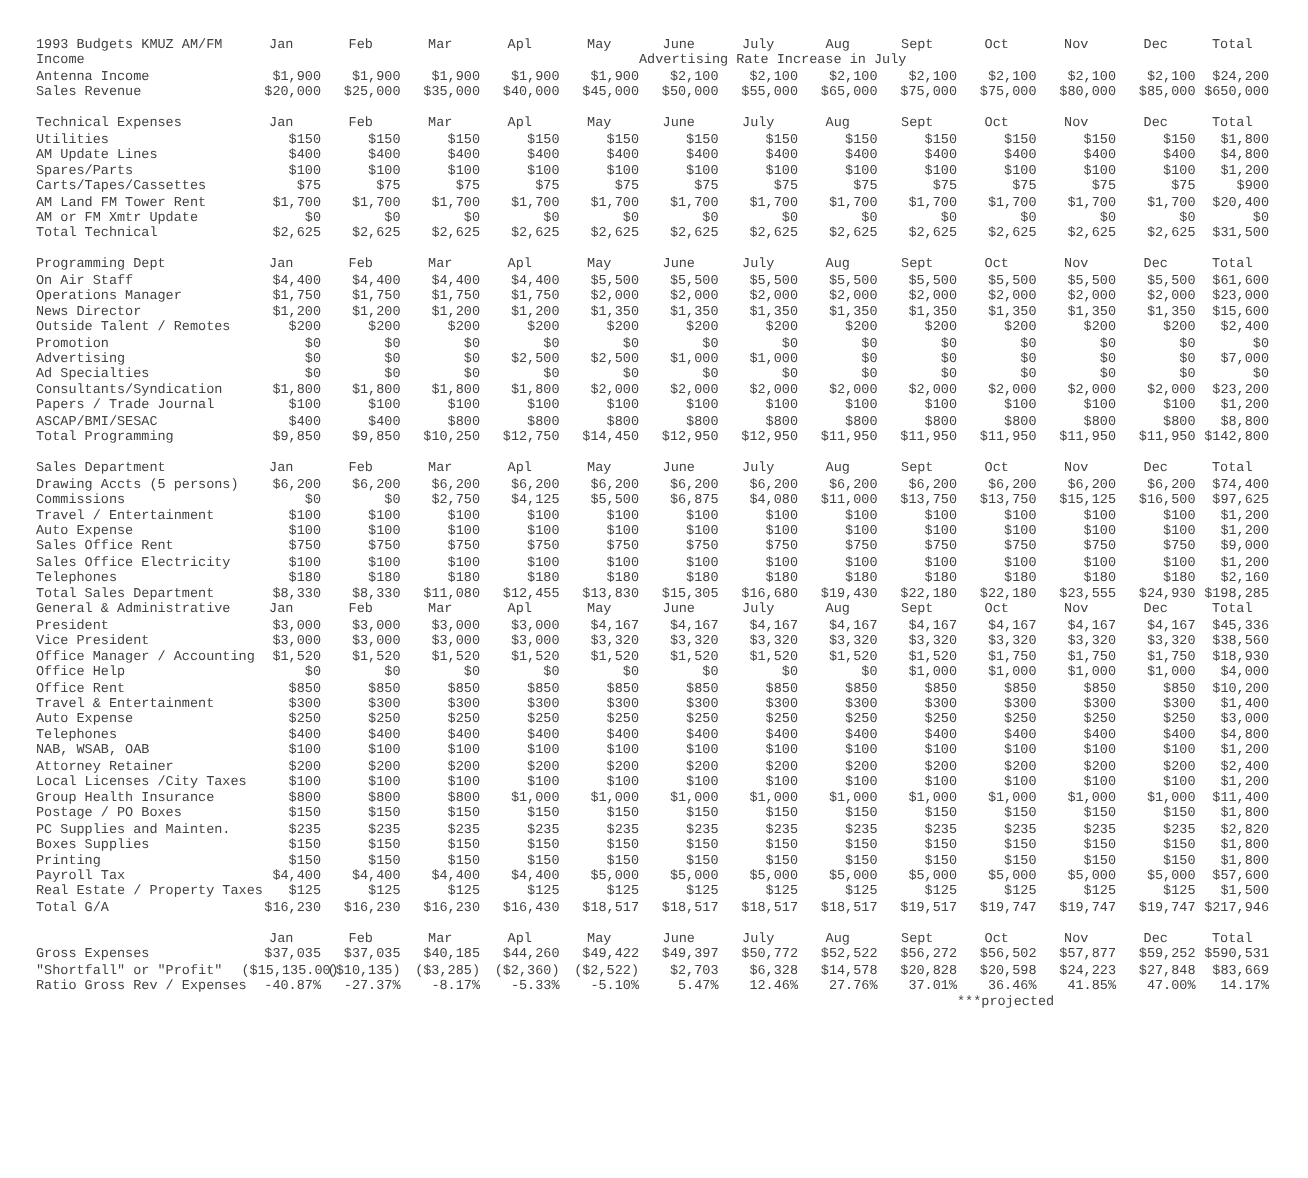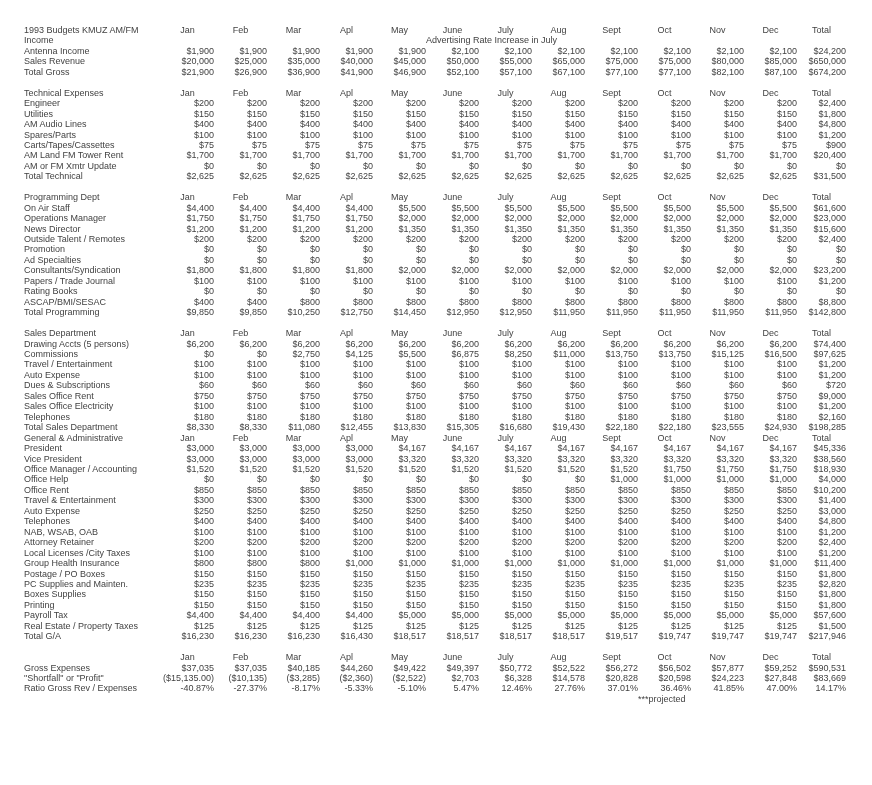--- a/index.html
+++ b/index.html
@@ -1,18 +1,18 @@
 <!DOCTYPE html>
 <html><head>
 <meta charset="utf-8">
 <style>
   html,body{margin:0;padding:0;background:#ffffff;}
   body{width:872px;height:785px;font-family:"Liberation Sans",sans-serif;}
   .sheet{position:relative;width:872px;height:785px;overflow:hidden;background:#ffffff;}
-  table{border-collapse:collapse;table-layout:fixed;margin:25px 0 3px 24px;width:822px;}
+  table{border-collapse:collapse;table-layout:fixed;margin:25px 0 3px 24px;width:822px;font-family:Liberation Mono, monospace;}
   col.c-label{width:137px;}
   col.c-month{width:53px;}
   col.c-total{width:49px;}
   td{font-size:9px;line-height:10.45px;height:10.45px;padding:0;color:#424242;
      white-space:nowrap;overflow:visible;font-weight:400;}
   td.label{text-align:left;}
   td.val{text-align:right;}
   td.mh{text-align:center;}
   td.note{text-align:left;}
   tr[data-name="spacer-row"] td{height:10.45px;}
@@ -94,89 +94,57 @@
           <td class="val" data-name="cell-value">$45,000</td>
           <td class="val" data-name="cell-value">$50,000</td>
           <td class="val" data-name="cell-value">$55,000</td>
           <td class="val" data-name="cell-value">$65,000</td>
           <td class="val" data-name="cell-value">$75,000</td>
           <td class="val" data-name="cell-value">$75,000</td>
           <td class="val" data-name="cell-value">$80,000</td>
           <td class="val" data-name="cell-value">$85,000</td>
           <td class="val" data-name="cell-value">$650,000</td>
         </tr>
-        <tr data-name="table-row">
-          <td class="label" data-name="row-label">Total Gross</td>
-          <td class="val" data-name="cell-value">$21,900</td>
-          <td class="val" data-name="cell-value">$26,900</td>
-          <td class="val" data-name="cell-value">$36,900</td>
-          <td class="val" data-name="cell-value">$41,900</td>
-          <td class="val" data-name="cell-value">$46,900</td>
-          <td class="val" data-name="cell-value">$52,100</td>
-          <td class="val" data-name="cell-value">$57,100</td>
-          <td class="val" data-name="cell-value">$67,100</td>
-          <td class="val" data-name="cell-value">$77,100</td>
-          <td class="val" data-name="cell-value">$77,100</td>
-          <td class="val" data-name="cell-value">$82,100</td>
-          <td class="val" data-name="cell-value">$87,100</td>
-          <td class="val" data-name="cell-value">$674,200</td>
-        </tr>
         <tr data-name="spacer-row">
           <td class="label" data-name="empty-cell" colspan="14"></td>
         </tr>
         <tr data-name="section-header-row">
           <td class="label" data-name="row-label">Technical Expenses</td>
           <td class="mh" data-name="month-header">Jan</td>
           <td class="mh" data-name="month-header">Feb</td>
           <td class="mh" data-name="month-header">Mar</td>
           <td class="mh" data-name="month-header">Apl</td>
           <td class="mh" data-name="month-header">May</td>
           <td class="mh" data-name="month-header">June</td>
           <td class="mh" data-name="month-header">July</td>
           <td class="mh" data-name="month-header">Aug</td>
           <td class="mh" data-name="month-header">Sept</td>
           <td class="mh" data-name="month-header">Oct</td>
           <td class="mh" data-name="month-header">Nov</td>
           <td class="mh" data-name="month-header">Dec</td>
           <td class="mh" data-name="month-header">Total</td>
         </tr>
         <tr data-name="table-row">
-          <td class="label" data-name="row-label">Engineer</td>
-          <td class="val" data-name="cell-value">$200</td>
-          <td class="val" data-name="cell-value">$200</td>
-          <td class="val" data-name="cell-value">$200</td>
-          <td class="val" data-name="cell-value">$200</td>
-          <td class="val" data-name="cell-value">$200</td>
-          <td class="val" data-name="cell-value">$200</td>
-          <td class="val" data-name="cell-value">$200</td>
-          <td class="val" data-name="cell-value">$200</td>
-          <td class="val" data-name="cell-value">$200</td>
-          <td class="val" data-name="cell-value">$200</td>
-          <td class="val" data-name="cell-value">$200</td>
-          <td class="val" data-name="cell-value">$200</td>
-          <td class="val" data-name="cell-value">$2,400</td>
-        </tr>
-        <tr data-name="table-row">
           <td class="label" data-name="row-label">Utilities</td>
           <td class="val" data-name="cell-value">$150</td>
           <td class="val" data-name="cell-value">$150</td>
           <td class="val" data-name="cell-value">$150</td>
           <td class="val" data-name="cell-value">$150</td>
           <td class="val" data-name="cell-value">$150</td>
           <td class="val" data-name="cell-value">$150</td>
           <td class="val" data-name="cell-value">$150</td>
           <td class="val" data-name="cell-value">$150</td>
           <td class="val" data-name="cell-value">$150</td>
           <td class="val" data-name="cell-value">$150</td>
           <td class="val" data-name="cell-value">$150</td>
           <td class="val" data-name="cell-value">$150</td>
           <td class="val" data-name="cell-value">$1,800</td>
         </tr>
         <tr data-name="table-row">
-          <td class="label" data-name="row-label">AM Audio Lines</td>
+          <td class="label" data-name="row-label">AM Update Lines</td>
           <td class="val" data-name="cell-value">$400</td>
           <td class="val" data-name="cell-value">$400</td>
           <td class="val" data-name="cell-value">$400</td>
           <td class="val" data-name="cell-value">$400</td>
           <td class="val" data-name="cell-value">$400</td>
           <td class="val" data-name="cell-value">$400</td>
           <td class="val" data-name="cell-value">$400</td>
           <td class="val" data-name="cell-value">$400</td>
           <td class="val" data-name="cell-value">$400</td>
           <td class="val" data-name="cell-value">$400</td>
@@ -357,20 +325,36 @@
           <td class="val" data-name="cell-value">$0</td>
           <td class="val" data-name="cell-value">$0</td>
           <td class="val" data-name="cell-value">$0</td>
           <td class="val" data-name="cell-value">$0</td>
           <td class="val" data-name="cell-value">$0</td>
           <td class="val" data-name="cell-value">$0</td>
           <td class="val" data-name="cell-value">$0</td>
           <td class="val" data-name="cell-value">$0</td>
         </tr>
         <tr data-name="table-row">
+          <td class="label" data-name="row-label">Advertising</td>
+          <td class="val" data-name="cell-value">$0</td>
+          <td class="val" data-name="cell-value">$0</td>
+          <td class="val" data-name="cell-value">$0</td>
+          <td class="val" data-name="cell-value">$2,500</td>
+          <td class="val" data-name="cell-value">$2,500</td>
+          <td class="val" data-name="cell-value">$1,000</td>
+          <td class="val" data-name="cell-value">$1,000</td>
+          <td class="val" data-name="cell-value">$0</td>
+          <td class="val" data-name="cell-value">$0</td>
+          <td class="val" data-name="cell-value">$0</td>
+          <td class="val" data-name="cell-value">$0</td>
+          <td class="val" data-name="cell-value">$0</td>
+          <td class="val" data-name="cell-value">$7,000</td>
+        </tr>
+        <tr data-name="table-row">
           <td class="label" data-name="row-label">Ad Specialties</td>
           <td class="val" data-name="cell-value">$0</td>
           <td class="val" data-name="cell-value">$0</td>
           <td class="val" data-name="cell-value">$0</td>
           <td class="val" data-name="cell-value">$0</td>
           <td class="val" data-name="cell-value">$0</td>
           <td class="val" data-name="cell-value">$0</td>
           <td class="val" data-name="cell-value">$0</td>
           <td class="val" data-name="cell-value">$0</td>
           <td class="val" data-name="cell-value">$0</td>
@@ -403,36 +387,20 @@
           <td class="val" data-name="cell-value">$100</td>
           <td class="val" data-name="cell-value">$100</td>
           <td class="val" data-name="cell-value">$100</td>
           <td class="val" data-name="cell-value">$100</td>
           <td class="val" data-name="cell-value">$100</td>
           <td class="val" data-name="cell-value">$100</td>
           <td class="val" data-name="cell-value">$100</td>
           <td class="val" data-name="cell-value">$100</td>
           <td class="val" data-name="cell-value">$100</td>
           <td class="val" data-name="cell-value">$1,200</td>
-        </tr>
-        <tr data-name="table-row">
-          <td class="label" data-name="row-label">Rating Books</td>
-          <td class="val" data-name="cell-value">$0</td>
-          <td class="val" data-name="cell-value">$0</td>
-          <td class="val" data-name="cell-value">$0</td>
-          <td class="val" data-name="cell-value">$0</td>
-          <td class="val" data-name="cell-value">$0</td>
-          <td class="val" data-name="cell-value">$0</td>
-          <td class="val" data-name="cell-value">$0</td>
-          <td class="val" data-name="cell-value">$0</td>
-          <td class="val" data-name="cell-value">$0</td>
-          <td class="val" data-name="cell-value">$0</td>
-          <td class="val" data-name="cell-value">$0</td>
-          <td class="val" data-name="cell-value">$0</td>
-          <td class="val" data-name="cell-value">$0</td>
         </tr>
         <tr data-name="table-row">
           <td class="label" data-name="row-label">ASCAP/BMI/SESAC</td>
           <td class="val" data-name="cell-value">$400</td>
           <td class="val" data-name="cell-value">$400</td>
           <td class="val" data-name="cell-value">$800</td>
           <td class="val" data-name="cell-value">$800</td>
           <td class="val" data-name="cell-value">$800</td>
           <td class="val" data-name="cell-value">$800</td>
           <td class="val" data-name="cell-value">$800</td>
@@ -495,21 +463,21 @@
           <td class="val" data-name="cell-value">$74,400</td>
         </tr>
         <tr data-name="table-row">
           <td class="label" data-name="row-label">Commissions</td>
           <td class="val" data-name="cell-value">$0</td>
           <td class="val" data-name="cell-value">$0</td>
           <td class="val" data-name="cell-value">$2,750</td>
           <td class="val" data-name="cell-value">$4,125</td>
           <td class="val" data-name="cell-value">$5,500</td>
           <td class="val" data-name="cell-value">$6,875</td>
-          <td class="val" data-name="cell-value">$8,250</td>
+          <td class="val" data-name="cell-value">$4,080</td>
           <td class="val" data-name="cell-value">$11,000</td>
           <td class="val" data-name="cell-value">$13,750</td>
           <td class="val" data-name="cell-value">$13,750</td>
           <td class="val" data-name="cell-value">$15,125</td>
           <td class="val" data-name="cell-value">$16,500</td>
           <td class="val" data-name="cell-value">$97,625</td>
         </tr>
         <tr data-name="table-row">
           <td class="label" data-name="row-label">Travel / Entertainment</td>
           <td class="val" data-name="cell-value">$100</td>
@@ -534,36 +502,20 @@
           <td class="val" data-name="cell-value">$100</td>
           <td class="val" data-name="cell-value">$100</td>
           <td class="val" data-name="cell-value">$100</td>
           <td class="val" data-name="cell-value">$100</td>
           <td class="val" data-name="cell-value">$100</td>
           <td class="val" data-name="cell-value">$100</td>
           <td class="val" data-name="cell-value">$100</td>
           <td class="val" data-name="cell-value">$100</td>
           <td class="val" data-name="cell-value">$100</td>
           <td class="val" data-name="cell-value">$1,200</td>
-        </tr>
-        <tr data-name="table-row">
-          <td class="label" data-name="row-label">Dues &amp; Subscriptions</td>
-          <td class="val" data-name="cell-value">$60</td>
-          <td class="val" data-name="cell-value">$60</td>
-          <td class="val" data-name="cell-value">$60</td>
-          <td class="val" data-name="cell-value">$60</td>
-          <td class="val" data-name="cell-value">$60</td>
-          <td class="val" data-name="cell-value">$60</td>
-          <td class="val" data-name="cell-value">$60</td>
-          <td class="val" data-name="cell-value">$60</td>
-          <td class="val" data-name="cell-value">$60</td>
-          <td class="val" data-name="cell-value">$60</td>
-          <td class="val" data-name="cell-value">$60</td>
-          <td class="val" data-name="cell-value">$60</td>
-          <td class="val" data-name="cell-value">$720</td>
         </tr>
         <tr data-name="table-row">
           <td class="label" data-name="row-label">Sales Office Rent</td>
           <td class="val" data-name="cell-value">$750</td>
           <td class="val" data-name="cell-value">$750</td>
           <td class="val" data-name="cell-value">$750</td>
           <td class="val" data-name="cell-value">$750</td>
           <td class="val" data-name="cell-value">$750</td>
           <td class="val" data-name="cell-value">$750</td>
           <td class="val" data-name="cell-value">$750</td>

